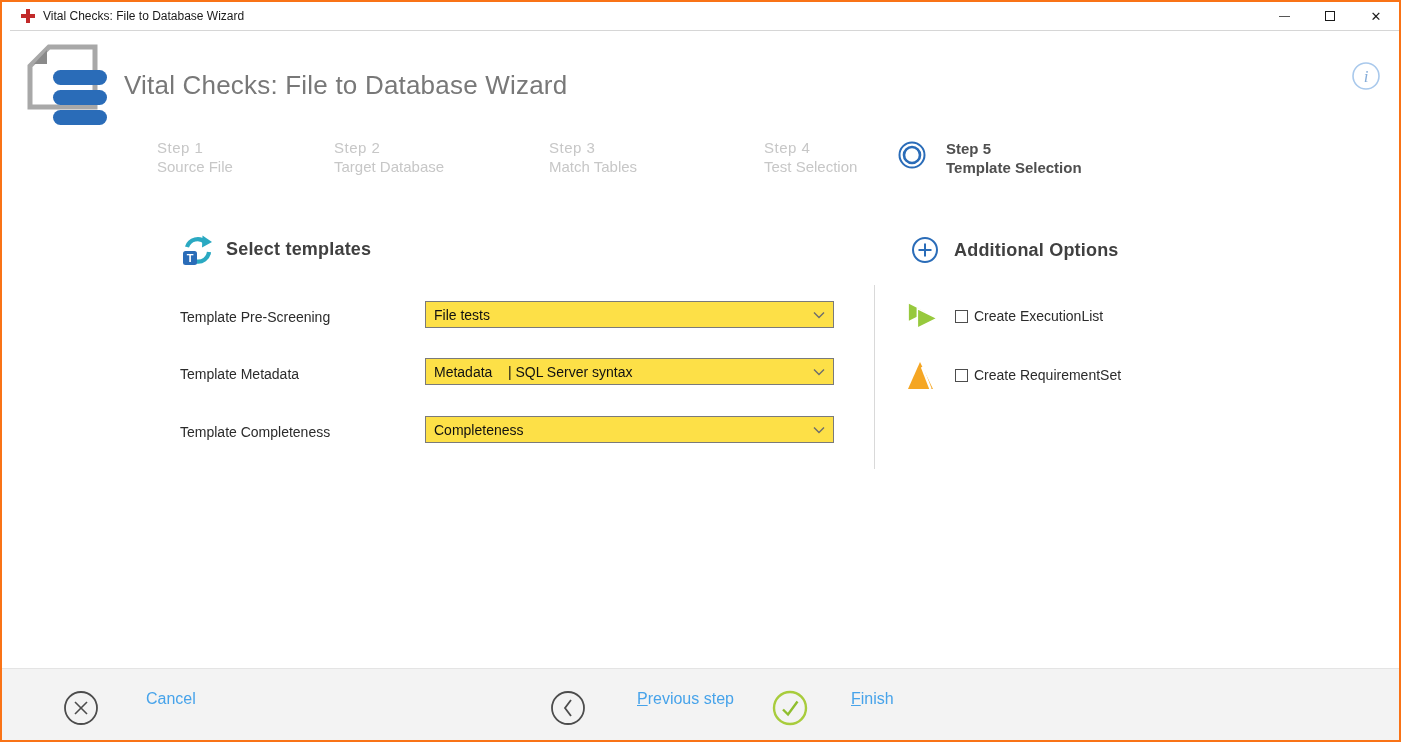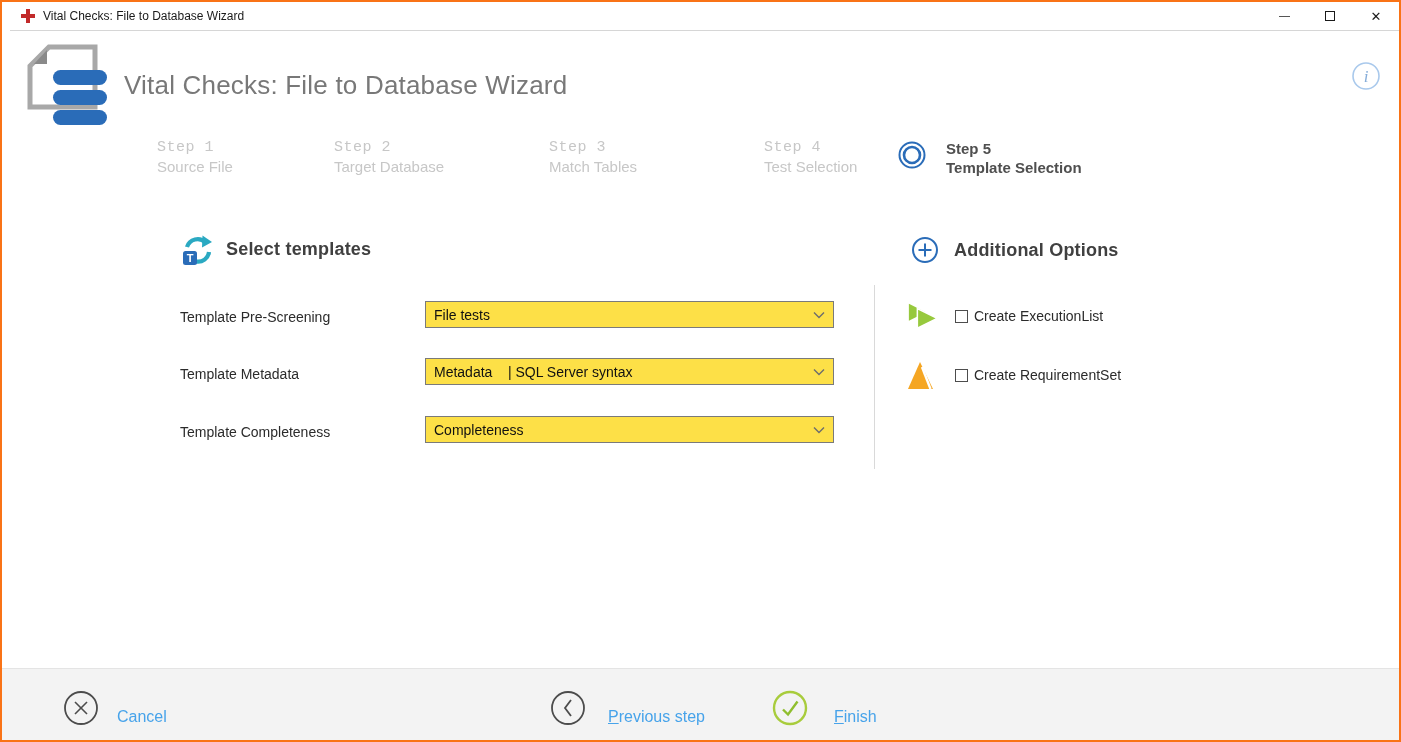--- a/index.html
+++ b/index.html
@@ -23,21 +23,21 @@
   .glyph-close { font-size:13px; color:#1a1a1a; line-height:1; }
   
   .logo { position:absolute; left:15px; top:39px; }
   .app-title {
     position:absolute; left:122px; top:68px; font-size:26px; color:#787878;
     letter-spacing:0.2px;
   }
   .info-btn { position:absolute; left:1349px; top:59px; }
   
   .step { position:absolute; top:136px; font-size:15px; line-height:19px; color:#c7c7c7; }
-  .step .step-no { letter-spacing:0.5px;font-family:Liberation Mono, monospace; }
+  .step .step-no { letter-spacing:0.5px; }
   .step-active { position:absolute; left:895px; top:137px; display:flex; align-items:flex-start;gap:12px; }
   .step-active .ring { margin-right:7px; margin-top:1px; }
   .step-active .txt { font-size:15px; line-height:19px; font-weight:bold; color:#4f4f4f; }
   
   .sect-head { position:absolute; display:flex; align-items:center; }
   .sect-head .h { font-size:18px; font-weight:bold; color:#404040; letter-spacing:0.2px; }
   .tpl-head { left:179px; top:231px; }
   .tpl-head .h { margin-left:12px; }
   .field-label { position:absolute; left:178px; font-size:14px; color:#2b2b2b; }
   .combo {
@@ -53,28 +53,28 @@
   .add-head .h { margin-left:15px; }
   .opt-row { position:absolute; left:905px; display:flex; align-items:center; height:32px; }
   .opt-row .opt-icon { width:34px; display:flex; justify-content:flex-start; }
   .checkbox { width:13px; height:13px; border:1px solid #4d4d4d; background:#fff; margin-left:14px; flex:none; }
   .opt-label { font-size:14px; color:#2b2b2b; margin-left:6px; }
   
   .footer {
     position:absolute; left:0; right:0; top:666px; bottom:0;
     background:#f3f3f3; border-top:1px solid #e4e4e4;
   }
-  .footer-btn { position:absolute; display:flex; align-items:flex-end; cursor:default; }
+  .footer-btn { position:absolute; display:flex; align-items:flex-start; cursor:default;gap:29px; }
   .footer-btn .lbl { font-size:16px; color:#47a3ea; }
   .btn-cancel { left:61px; top:21px; }
   .btn-cancel .lbl { margin-left:18px; }
   .btn-prev { left:548px; top:21px; }
   .btn-prev .lbl { margin-left:22px; }
   .btn-finish { left:770px; top:21px; }
-  .btn-finish .lbl { margin-left:26px; }
+  .btn-finish .lbl { margin-left:14px; }
   .u { text-decoration:underline; }
 </style>
 </head>
 <body>
 
 <div class="window">
 
   <div class="titlebar">
     <svg class="titlebar-icon" viewBox="0 0 16 16">
       <rect x="6" y="1" width="4" height="14" fill="#c22a2a"></rect>

